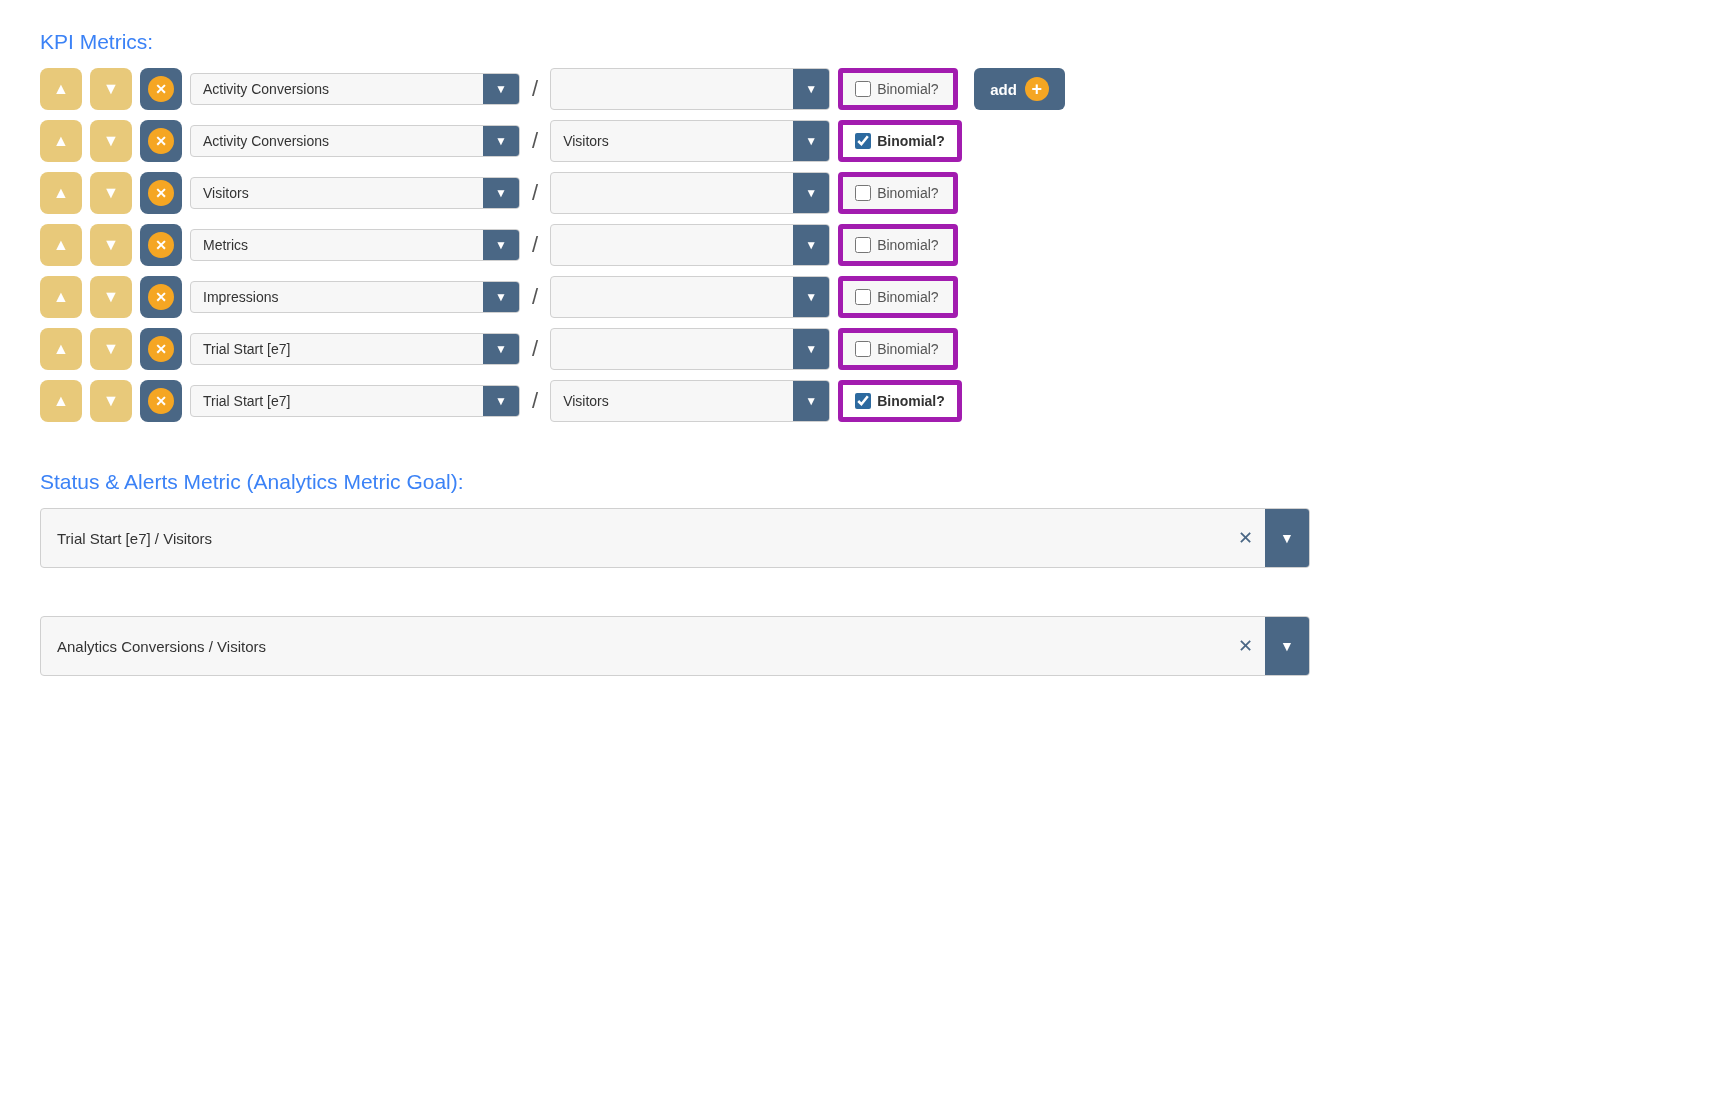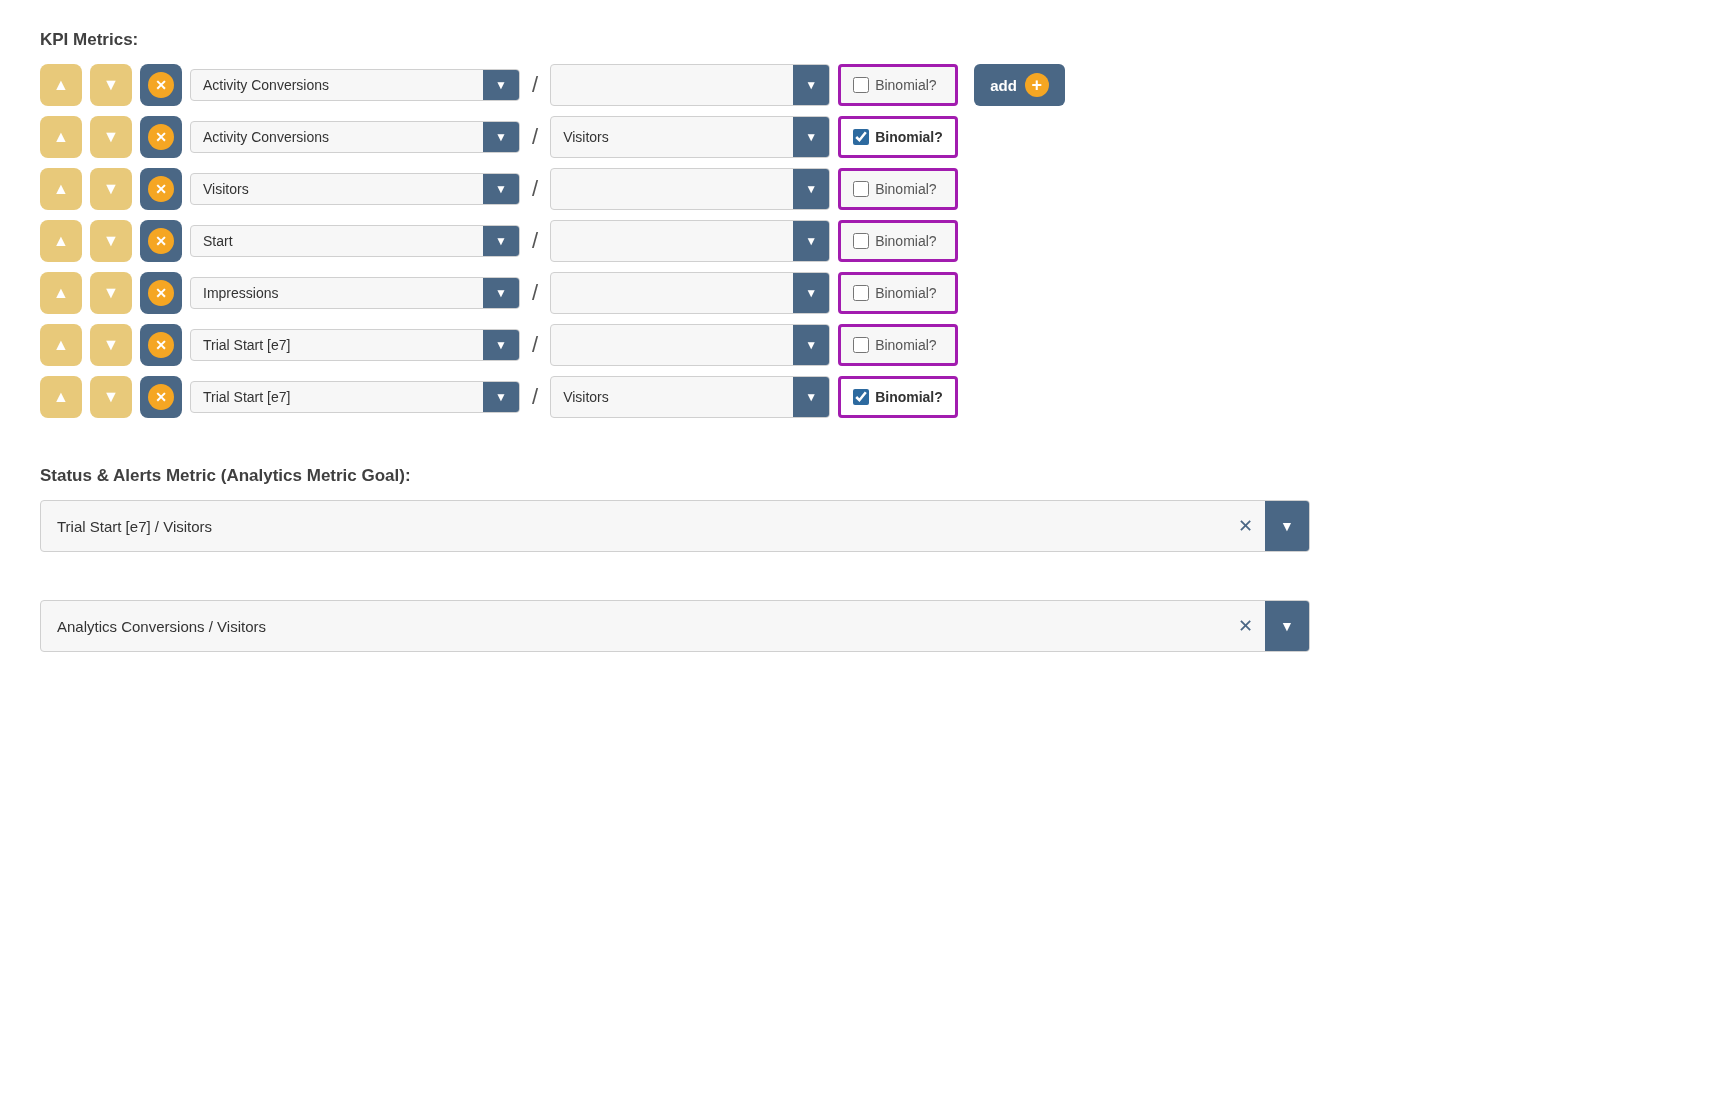--- a/index.html
+++ b/index.html
@@ -4,23 +4,23 @@
   <style>
     * { box-sizing: border-box; margin: 0; padding: 0; }
     body {
       font-family: -apple-system, BlinkMacSystemFont, 'Segoe UI', Arial, sans-serif;
       background: #fff;
       padding: 30px 40px;
       color: #333;
     }
 
     .section-label {
-      font-size: 17px;
-      font-weight: 700;
-      color: #404040;
+      font-size: 21px;
+      font-weight: 400;
+      color: #3b82f6;
       margin-bottom: 14px;
     }
 
     .kpi-metrics-section {
       margin-bottom: 36px;
     }
 
     .metric-row {
       display: flex;
       align-items: center;
@@ -117,21 +117,21 @@
       overflow: hidden;
       height: 42px;
       width: 280px;
       flex-shrink: 0;
     }
 
     .binomial-wrapper {
       display: flex;
       align-items: center;
       gap: 6px;
-      border: 3px solid #a21caf;
+      border: 5px solid #a21caf;
       border-radius: 4px;
       background: #f7f7f7;
       padding: 0 12px;
       height: 42px;
       min-width: 120px;
       cursor: pointer;
     }
 
     .binomial-wrapper input[type="checkbox"] {
       width: 16px;
@@ -189,21 +189,21 @@
       margin-top: 48px;
     }
 
     .status-select-wrapper {
       display: flex;
       align-items: center;
       border: 1px solid #d0d0d0;
       border-radius: 4px;
       background: #f7f7f7;
       overflow: hidden;
-      height: 52px;
+      height: 60px;
       width: 100%;
       max-width: 1270px;
     }
 
     .status-select-text {
       flex: 1;
       padding: 0 16px;
       font-size: 15px;
       color: #333;
     }
@@ -333,21 +333,21 @@
     <button class="btn-icon btn-up">
       <span>▲</span>
     </button>
     <button class="btn-icon btn-down">
       <span>▼</span>
     </button>
     <button class="btn-icon btn-remove">
       <div class="x-icon">✕</div>
     </button>
     <div class="metric-select-wrapper">
-      <span class="metric-select-text">Start</span>
+      <span class="metric-select-text">Metrics</span>
       <div class="metric-select-arrow">
           <span>▼</span>
         </div>
     </div>
     <span class="divider-slash">/</span>
     <div class="denominator-select-wrapper">
       <span class="metric-select-text"></span>
       <div class="metric-select-arrow">
           <span>▼</span>
         </div>

